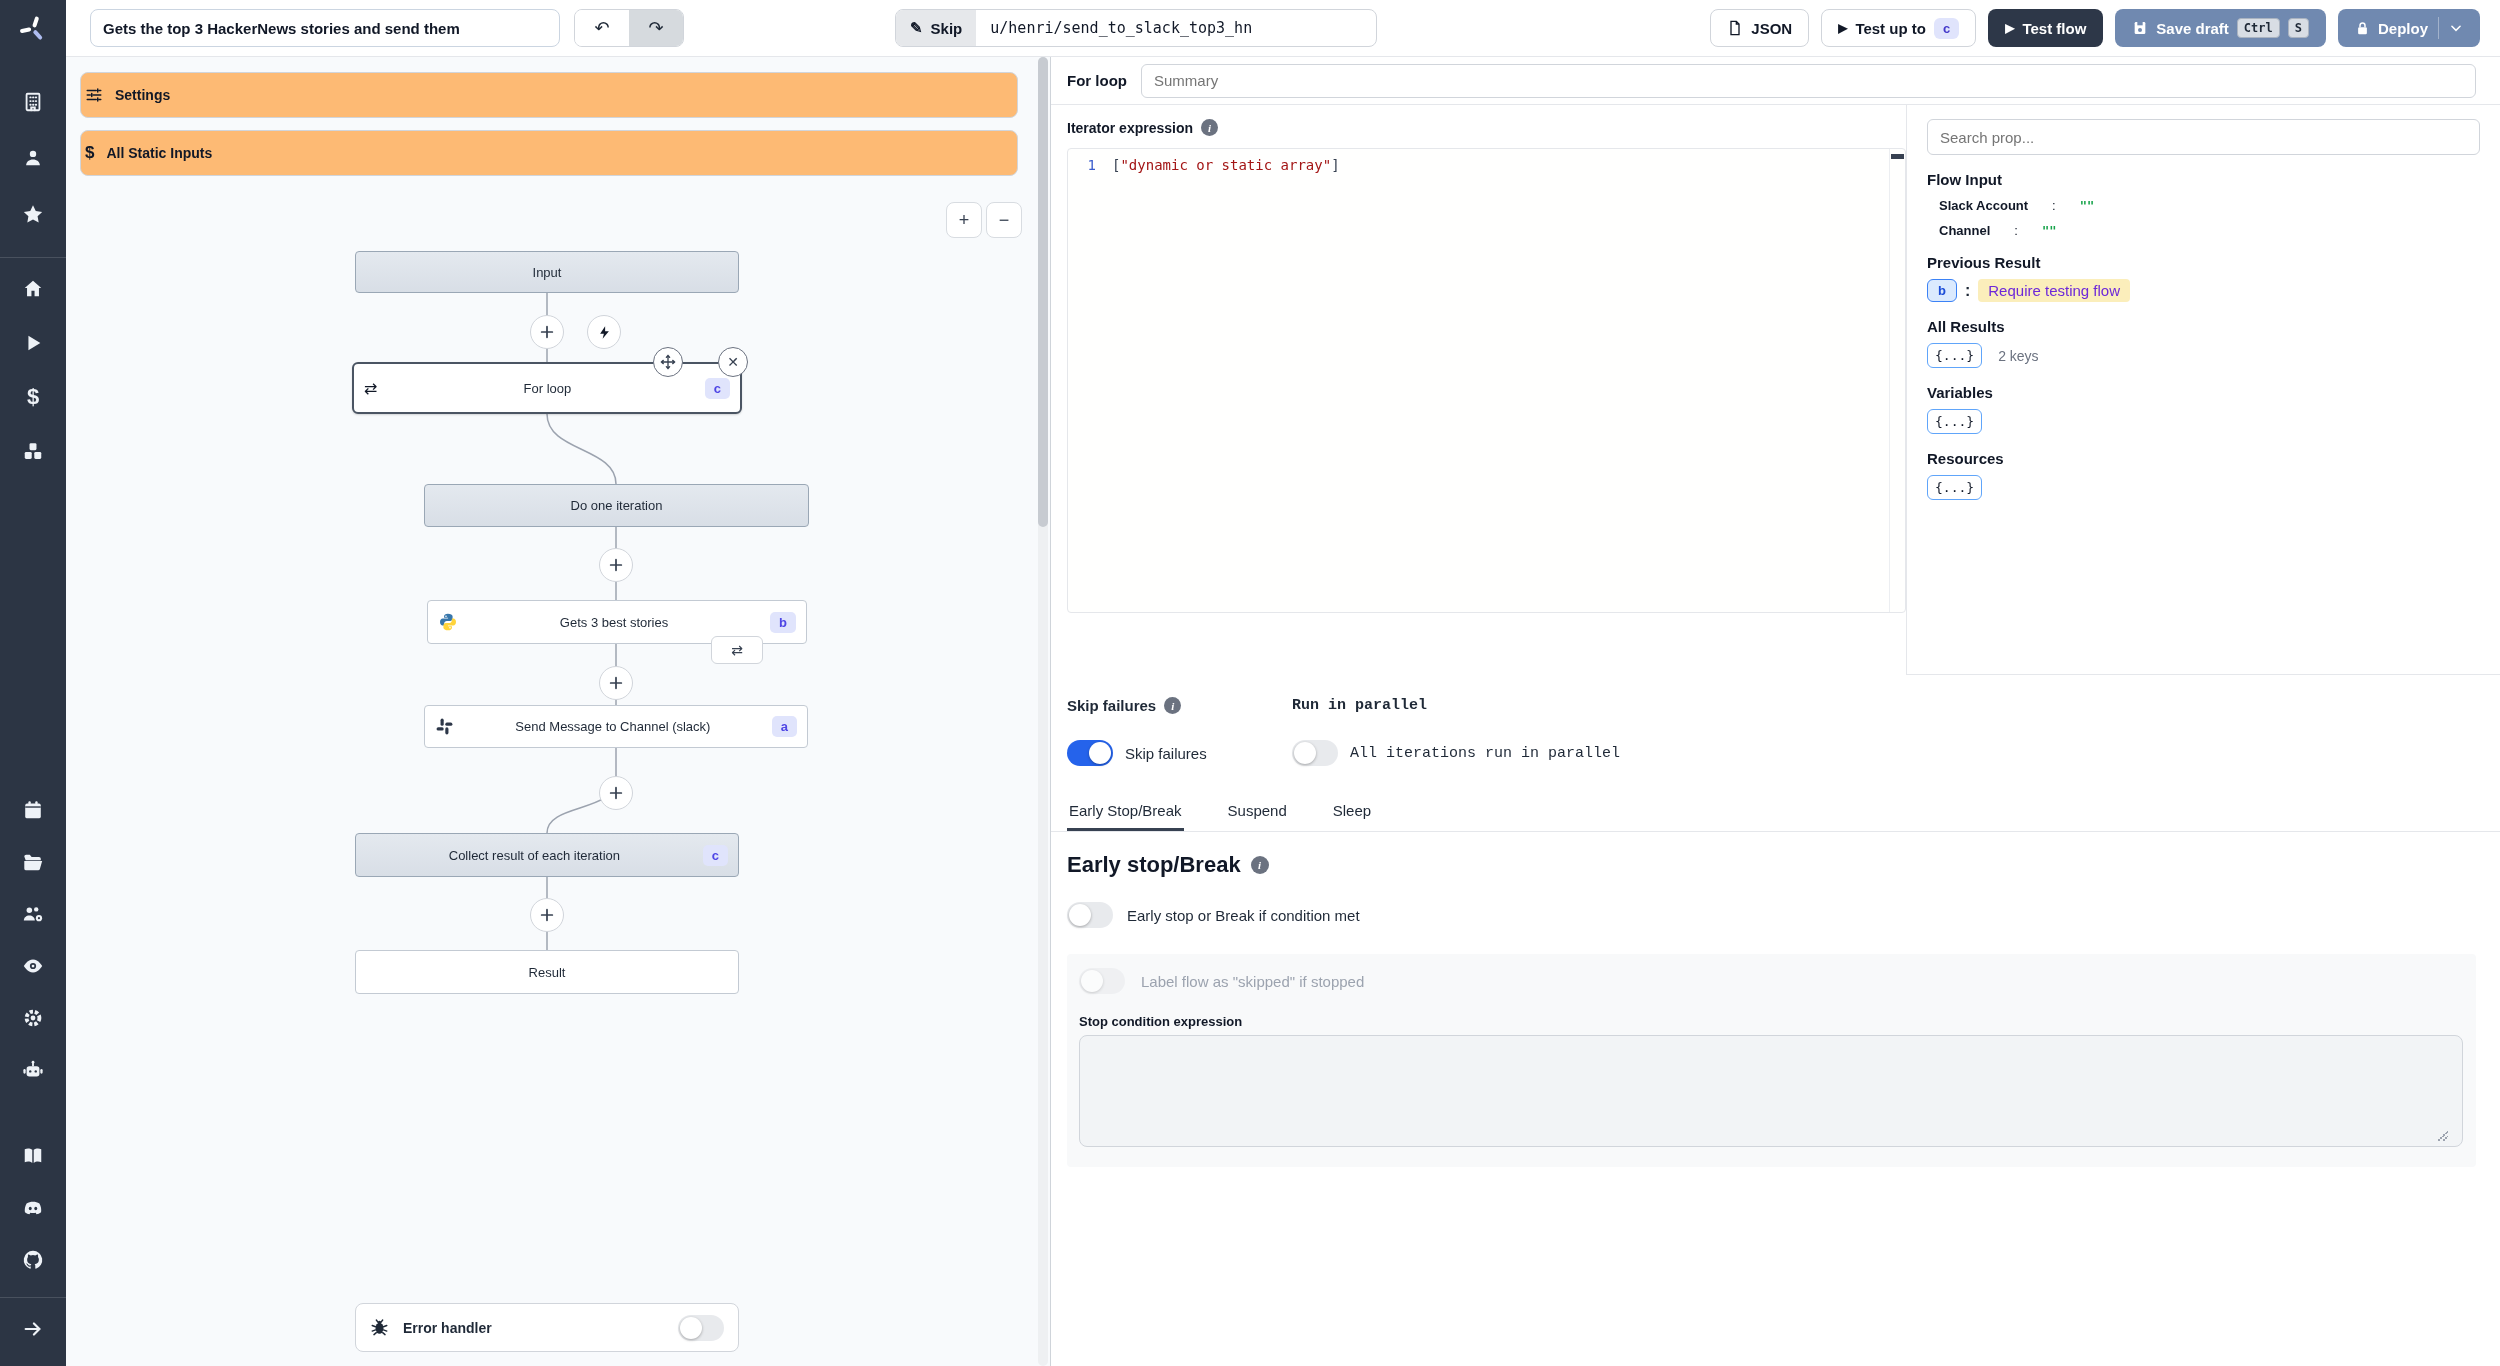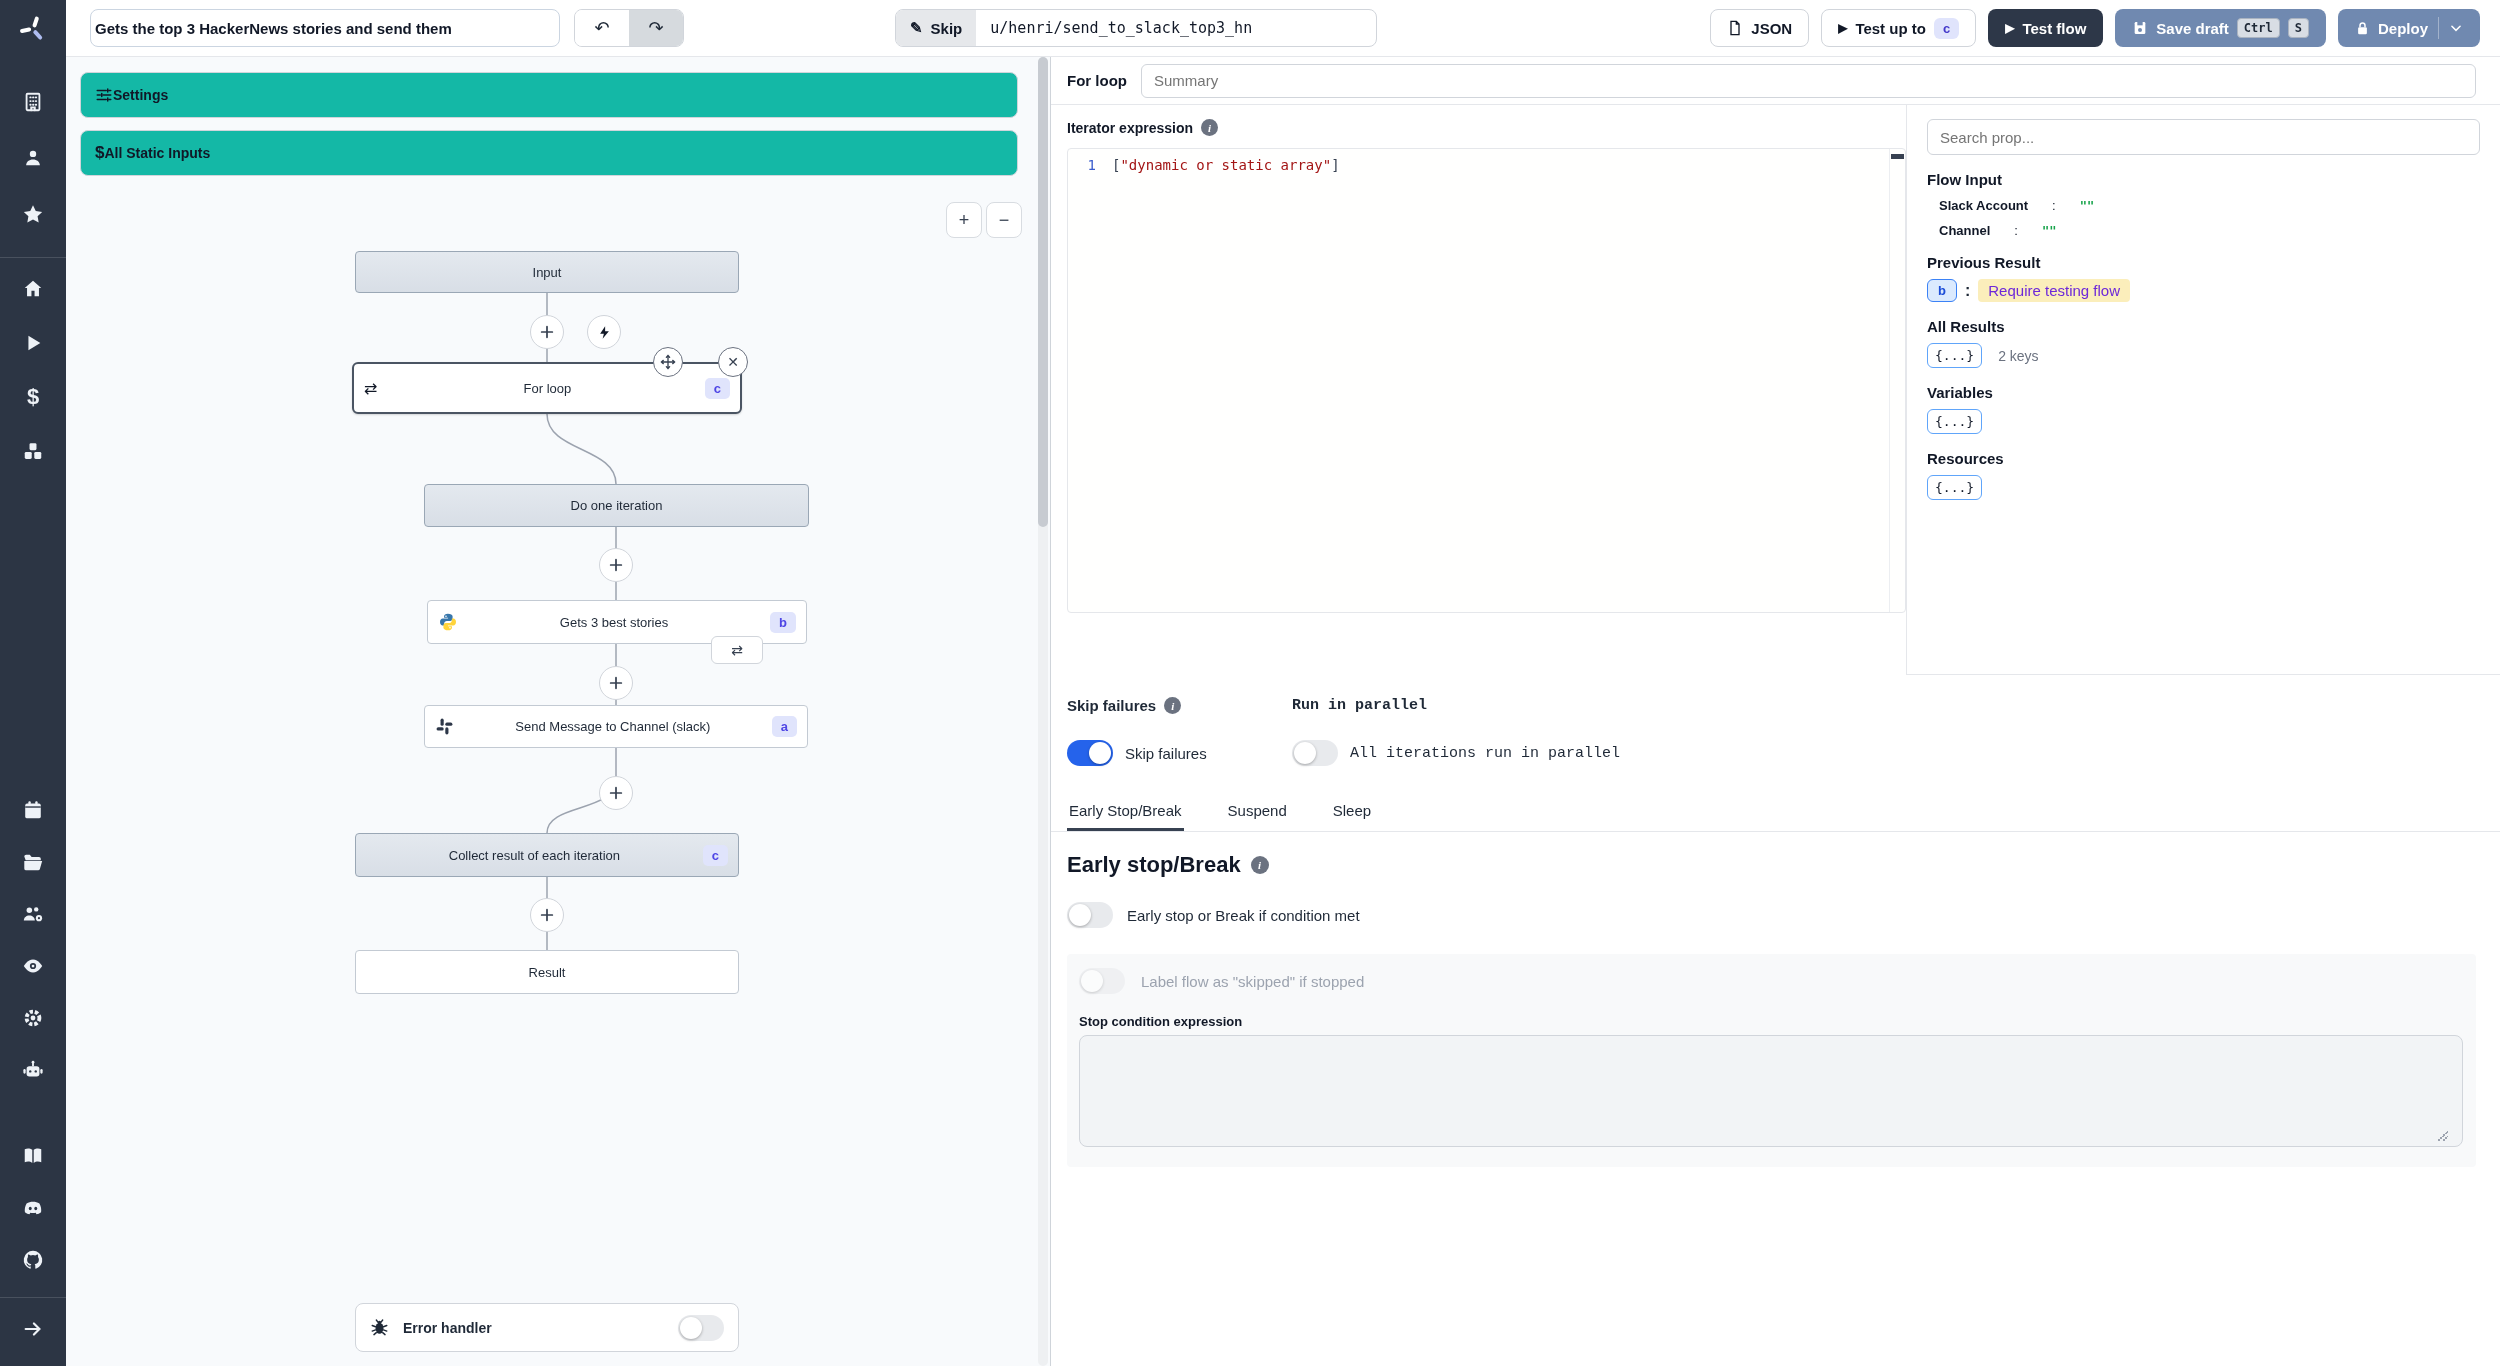--- a/index.html
+++ b/index.html
@@ -12,40 +12,40 @@
   .logo-box { height:57px; width:100%; display:flex; align-items:center; justify-content:center; }
   .snav { display:flex; flex-direction:column; align-items:center; width:100%; }
   .sicon { width:100%; height:46px; display:flex; align-items:center; justify-content:center; color:#eef2f7; font-size:20px; cursor:pointer; }
   .sicon svg { width:22px; height:22px; }
   .sdiv { width:100%; border-top:1px solid rgba(255,255,255,.14); margin:8px 0; }
   .spacer { flex:1; }
 
   
   .main { flex:1; display:flex; flex-direction:column; min-width:0; }
   .topbar { height:57px; border-bottom:1px solid #e5e7eb; display:flex; align-items:center; padding:0 20px 0 24px; gap:14px; background:#fff; flex-shrink:0; }
-  .title-input { width:470px; height:38px; border:1px solid #cbd5e1; border-radius:8px; padding:0 4px; font-size:15px; font-weight:700; color:#111827; font-family:"Liberation Sans",sans-serif; }
+  .title-input { width:470px; height:38px; border:1px solid #cbd5e1; border-radius:8px; padding:0 12px; font-size:15px; font-weight:700; color:#111827; font-family:"Liberation Sans",sans-serif; }
   .histgrp { display:flex; border:1px solid #d1d5db; border-radius:8px; overflow:hidden; }
   .histbtn { width:54px; height:36px; background:#fff; display:flex; align-items:center; justify-content:center; font-size:18px; color:#1f2937; cursor:pointer; border:none; }
   .histbtn.redo { background:#d6dade; }
   .path-wrap { display:flex; align-items:center; border:1px solid #d1d5db; border-radius:8px; overflow:hidden; height:38px; }
   .path-label { background:#e6e8eb; height:100%; display:flex; align-items:center; gap:8px; padding:0 14px; font-size:15px; font-weight:600; color:#111827; }
   .path-value { border:none; outline:none; width:400px; padding:0 14px; font-size:15px; font-family:"DejaVu Sans Mono",monospace; color:#111827; }
   .tb-right { display:flex; align-items:center; gap:12px; margin-left:auto; }
   .btn { display:flex; align-items:center; gap:8px; height:38px; padding:0 16px; border-radius:8px; font-size:15px; font-weight:700; cursor:pointer; border:1px solid transparent; }
   .btn.ghost { background:#fff; border-color:#d1d5db; color:#111827; }
   .btn.dark { background:#2d3748; color:#fff; }
   .btn.slate { background:#7089b0; color:#fff; }
   .mini-badge { background:#e0e4fc; color:#4338ca; border-radius:6px; padding:3px 9px; font-size:13px; font-weight:700; }
   kbd { font-family:"DejaVu Sans Mono",monospace; font-size:12px; background:#d8dde4; border:1px solid #aab3c0; border-radius:4px; padding:2px 6px; color:#1f2937; font-weight:700; }
   .vline { width:1px; height:22px; background:rgba(255,255,255,.35); margin:0 2px; }
 
   
   .content { flex:1; display:flex; min-height:0; }
   .flow-panel { width:984px; background:#f8fafc; position:relative; flex-shrink:0; }
-  .panel-card { position:absolute; left:14px; width:938px; height:46px; background:#14b8a6; border:1px solid #d1d5db; border-radius:8px; display:flex; align-items:center; gap:0; padding:0 14px; font-size:14px; font-weight:700; color:#111827; cursor:pointer; }
+  .panel-card { position:absolute; left:14px; width:938px; height:46px; background:#fdba74; border:1px solid #d1d5db; border-radius:8px; display:flex; align-items:center; gap:12px; padding:0 4px; font-size:14px; font-weight:700; color:#111827; cursor:pointer; }
   .zoombtn { position:absolute; width:36px; height:36px; background:#fff; border:1px solid #d8dce1; border-radius:8px; display:flex; align-items:center; justify-content:center; font-size:18px; color:#374151; cursor:pointer; }
   .edges { position:absolute; left:0; top:0; width:984px; height:1366px; pointer-events:none; }
   .node { position:absolute; display:flex; align-items:center; font-size:13px; color:#1f2937; border-radius:4px; padding:0 10px; }
   .node .lbl { flex:1; text-align:center; }
   .node.gray { background:linear-gradient(#e4e9ef,#d8dee6); border:1px solid #9aa7b5; }
   .node.white { background:#fff; border:1px solid #c3cad3; }
   .node.sel { background:#fff; border:2px solid #4b5563; border-radius:6px; box-shadow:0 1px 2px rgba(0,0,0,.15); }
   .nbadge { background:#e0e4fc; color:#4f46e5; font-weight:700; font-size:13px; border-radius:5px; padding:3px 9px; }
   .pcircle { position:absolute; width:34px; height:34px; border-radius:50%; background:#fff; border:1px solid #d1d5db; display:flex; align-items:center; justify-content:center; cursor:pointer; color:#374151; }
   .node-ctrl { position:absolute; width:30px; height:30px; border-radius:50%; background:#fff; border:1px solid #6b7280; display:flex; align-items:center; justify-content:center; font-size:14px; color:#374151; cursor:pointer; }

